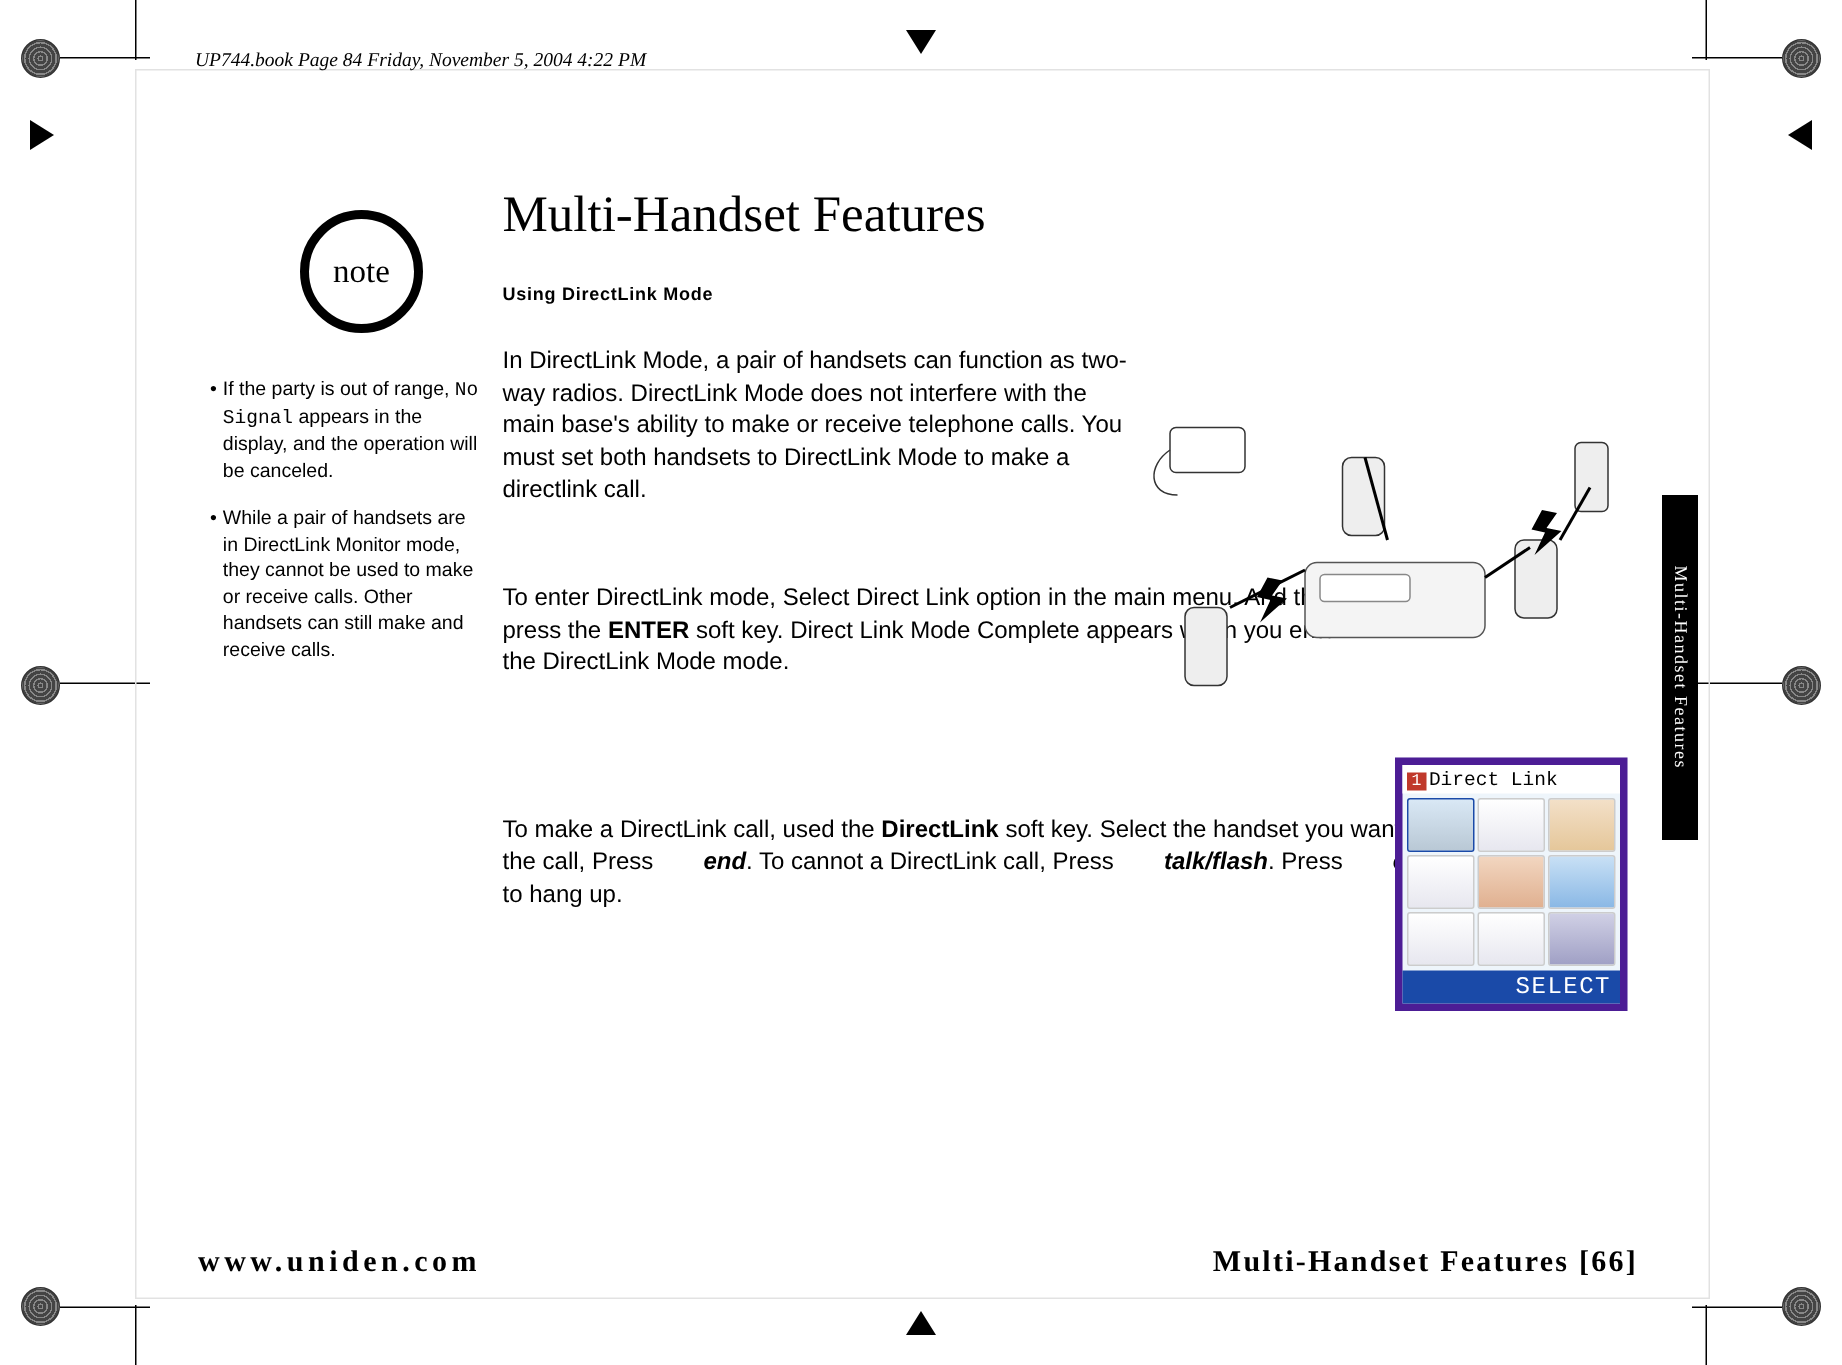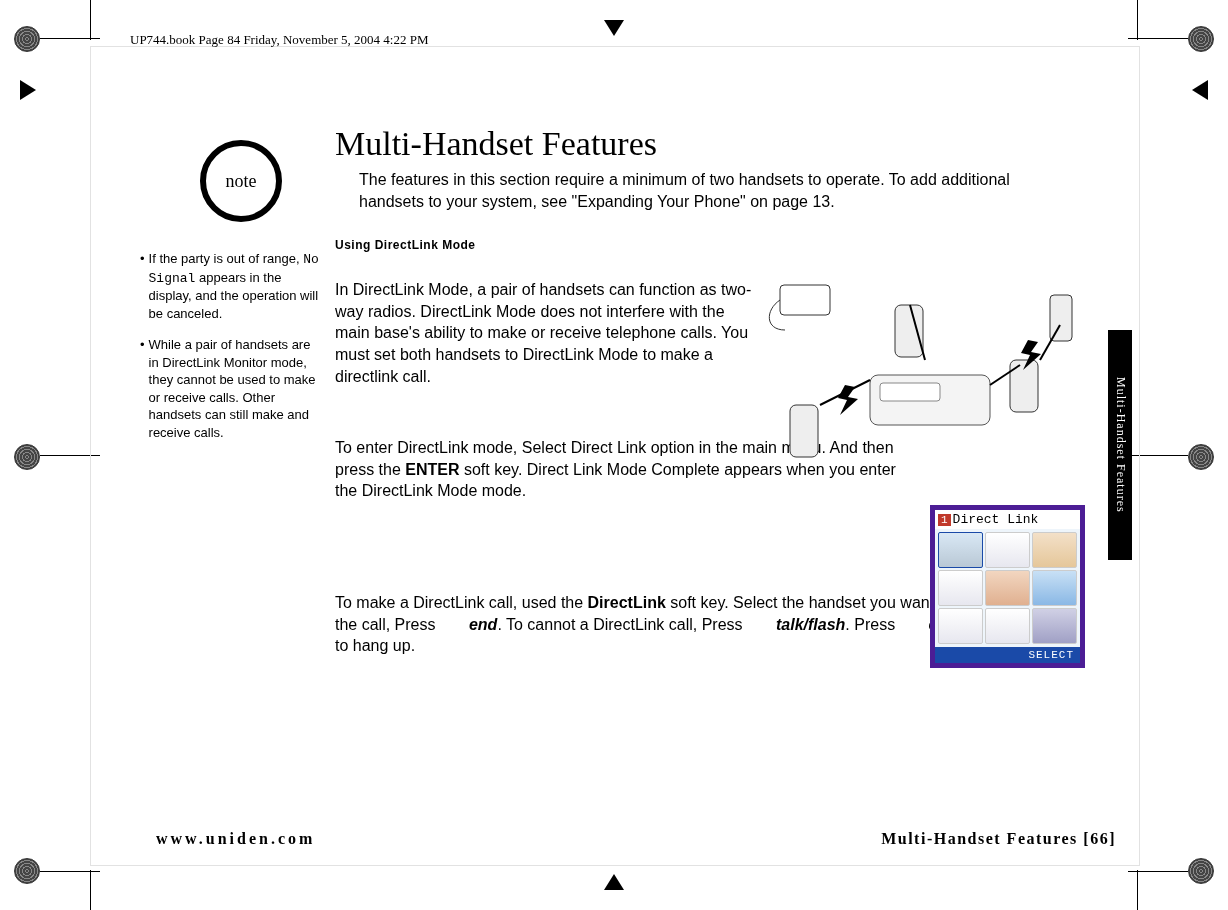--- a/index.html
+++ b/index.html
@@ -50,20 +50,21 @@
     border-bottom: 10px solid transparent;
     border-left: 16px solid #000;
   }
   .header-line {
     position: absolute;
     top: 32px;
     left: 130px;
     font-size: 13px;
     font-family: "Times New Roman", serif;
     color: #000;
+    font-style: italic;
   }
   .side-tab {
     position: absolute;
     right: 96px;
     top: 330px;
     width: 24px;
     height: 230px;
     background: #000;
     color: #fff;
     font-size: 12px;
@@ -80,21 +81,21 @@
     left: 200px;
     top: 140px;
     width: 70px;
     height: 70px;
     border: 6px solid #000;
     border-radius: 50%;
     display: flex;
     align-items: center;
     justify-content: center;
     font-family: "Times New Roman", serif;
-    font-size: 18px;
+    font-size: 22px;
   }
   .note-body {
     position: absolute;
     left: 140px;
     top: 250px;
     width: 180px;
     font-size: 13px;
     line-height: 1.35;
     font-family: "Trebuchet MS", Verdana, sans-serif;
   }
@@ -168,33 +169,33 @@
   }
   .lcd-screenshot .ic {
     background: linear-gradient(#fff,#e7e7ef);
     border: 1px solid #ccc;
     border-radius: 2px;
   }
   .lcd-screenshot .selectbar {
     background: #1a4aa8;
     color: #fff;
     text-align: right;
-    font-size: 11px;
+    font-size: 16px;
     padding: 2px 6px;
     letter-spacing: 1px;
   }
   .footer {
     position: absolute;
-    left: 156px;
+    left: 132px;
     top: 830px;
     width: 960px;
     display: flex;
     justify-content: space-between;
     font-family: "Times New Roman", serif;
-    font-size: 16px;
+    font-size: 20px;
     letter-spacing: 3px;
     font-weight: bold;
   }
   .footer .right { letter-spacing: 1.5px; }
   .bold { font-weight: bold; }
   .bolditalic { font-weight: bold; font-style: italic; margin-left: 29px; }
   .thin-inner-frame {
     position: absolute;
     border: 0.5px solid #bbb;
   }
@@ -243,21 +244,20 @@
     </span>
   </div>
   <div class="bullet">
     <span class="dot">•</span>
     <span>While a pair of handsets are in DirectLink Monitor mode, they cannot be used to make or receive calls. Other handsets can still make and receive calls.</span>
   </div>
 </div>
 
 <div class="main">
   <h1>Multi-Handset Features</h1>
-  <div class="intro">The features in this section require a minimum of two handsets to operate. To add additional handsets to your system, see "Expanding Your Phone" on page 13.</div>
 
   <div class="subhead">Using DirectLink Mode</div>
   <div class="para col-narrow">In DirectLink Mode, a pair of handsets can function as two-way radios. DirectLink Mode does not interfere with the main base's ability to make or receive telephone calls. You must set both handsets to DirectLink Mode to make a directlink call.</div>
 
   <div class="para col-mid" style="margin-top:50px;">
     <span>To enter DirectLink mode, Select Direct Link option in the main menu. And then press the </span><span class="bold">ENTER</span><span> soft key. Direct Link Mode Complete appears when you enter the DirectLink Mode mode.</span>
   </div>
 
   <div class="para" style="margin-top:90px;width:740px;">
     <span>To make a DirectLink call, used the </span><span class="bold">DirectLink</span><span> soft key. Select the handset you want to call. To cancel the call, Press </span><span class="bolditalic">end</span><span>. To cannot a DirectLink call, Press </span><span class="bolditalic">talk/flash</span><span>. Press </span><span class="bolditalic">end</span><span> when you want to hang up.</span>

